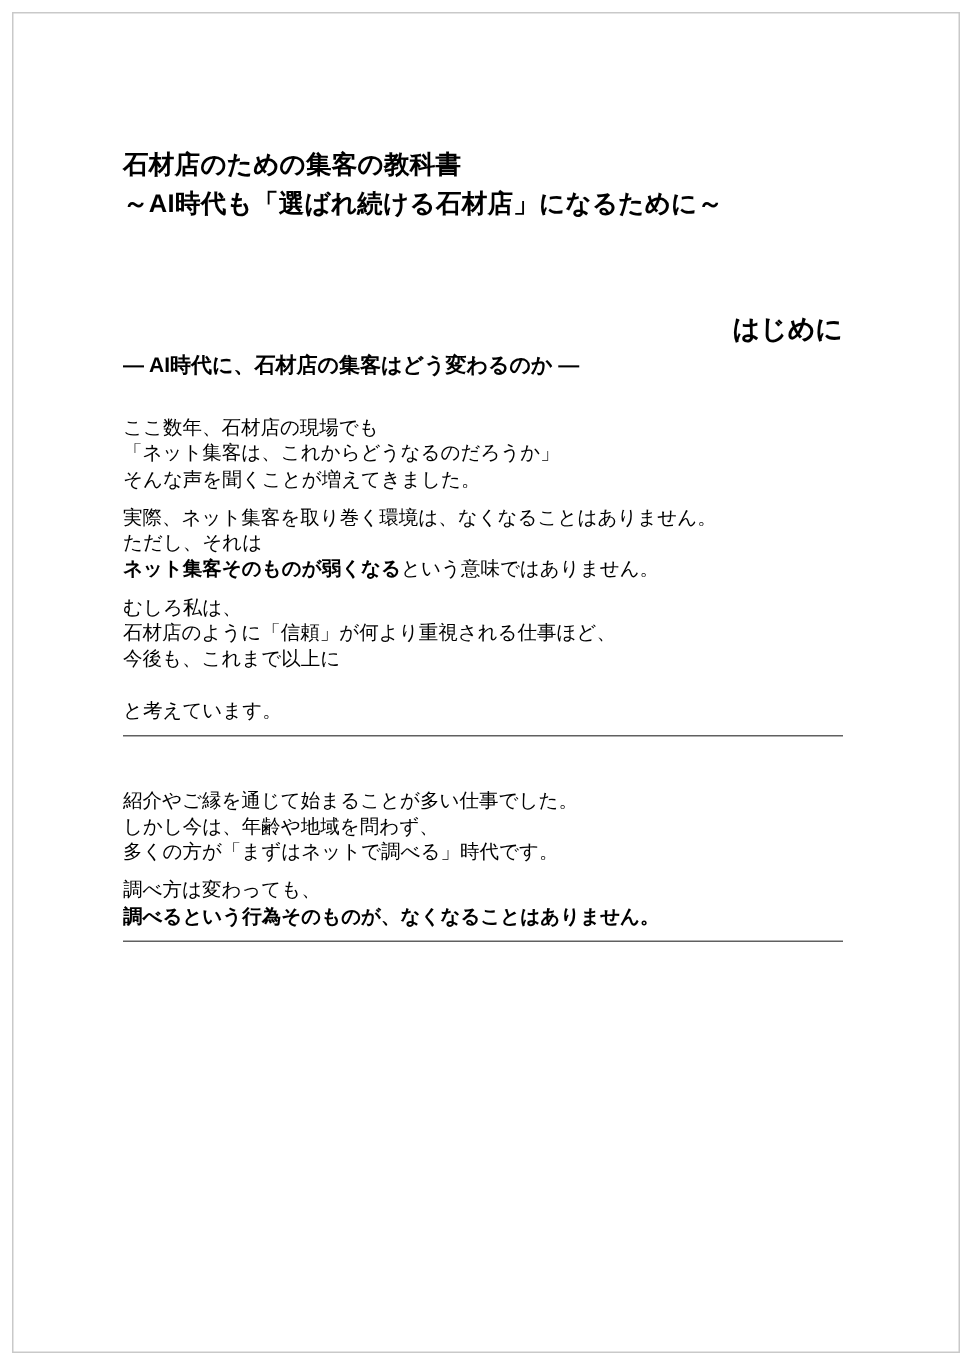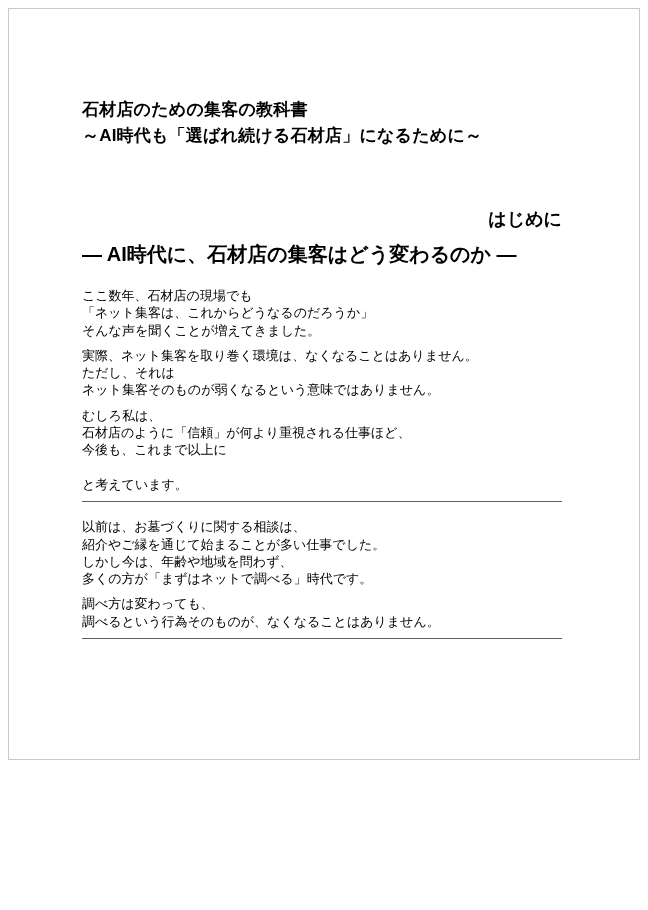--- a/index.html
+++ b/index.html
@@ -6,21 +6,21 @@
   html, body {
     width: 648px; height: 910px;
     background: #ffffff;
     font-family: "Liberation Sans", "DejaVu Sans", sans-serif;
     color: #000000;
     overflow: hidden;
   }
   .sheet {
     position: absolute;
     left: 8px; top: 8px;
-    width: 632px; height: 752px;
+    width: 632px; height: 894px;
     border: 1px solid #c9c9c9;
     background: #ffffff;
   }
   .content {
     padding: 88px 0 0 73px;
     width: 554px;
   }
   .inner { width: 480px; }
   .doc-title {
     font-size: 17px;
@@ -29,32 +29,32 @@
     letter-spacing: 0.2px;
   }
   .section-heading {
     font-size: 18px;
     font-weight: bold;
     line-height: 24px;
     margin-top: 58px;
     text-align: right;
   }
   .sub-heading {
-    font-size: 20px;
+    font-size: 14px;
     font-weight: bold;
     line-height: 19px;
-    margin-top: 14px;
+    margin-top: 3px;
   }
   .body-blocks { margin-top: 23px; }
   .para {
     font-size: 13px;
     line-height: 17.3px;
     margin: 0 0 8px 0;
   }
-  .para strong { font-weight: normal; }
+  .para strong { font-weight: bold; }
   .rule {
     border: none;
     height: 0;
     border-top: 1px solid #606060;
     margin: 4px 0 16px 0;
   }
 </style>
 </head>
 <body>
 
@@ -69,20 +69,20 @@
 
       <div class="section-heading">はじめに</div>
 
       <div class="sub-heading">— AI時代に、石材店の集客はどう変わるのか —</div>
 
       <div class="body-blocks">
           <p class="para"><span>ここ数年、石材店の現場でも</span><br><span>「ネット集客は、これからどうなるのだろうか」</span><br><span>そんな声を聞くことが増えてきました。</span></p>
           <p class="para"><span>実際、ネット集客を取り巻く環境は、なくなることはありません。</span><br><span>ただし、それは</span><br><strong>ネット集客そのものが弱くなる</strong><span>という意味ではありません。</span></p>
           <p class="para"><span>むしろ私は、</span><br><span>石材店のように「信頼」が何より重視される仕事ほど、</span><br><span>今後も、これまで以上に</span><br><br><span>と考えています。</span></p>
           <hr class="rule">
-          <p class="para"><span>以前は、お墓づくりに関する相談は、</span><br><span>紹介やご縁を通じて始まることが多い仕事でした。</span><br><span>しかし今は、年齢や地域を問わず、</span><br><span>多くの方が「まずはネットで調べる」時代です。</span></p>
+          <p class="para"><br><span>紹介やご縁を通じて始まることが多い仕事でした。</span><br><span>しかし今は、年齢や地域を問わず、</span><br><span>多くの方が「まずはネットで調べる」時代です。</span></p>
           <p class="para"><span>調べ方は変わっても、</span><br><strong>調べるという行為そのものが、なくなることはありません。</strong></p>
           <hr class="rule">
         </div>
 
     </div>
   </div>
 </div>
 
 </body></html>

